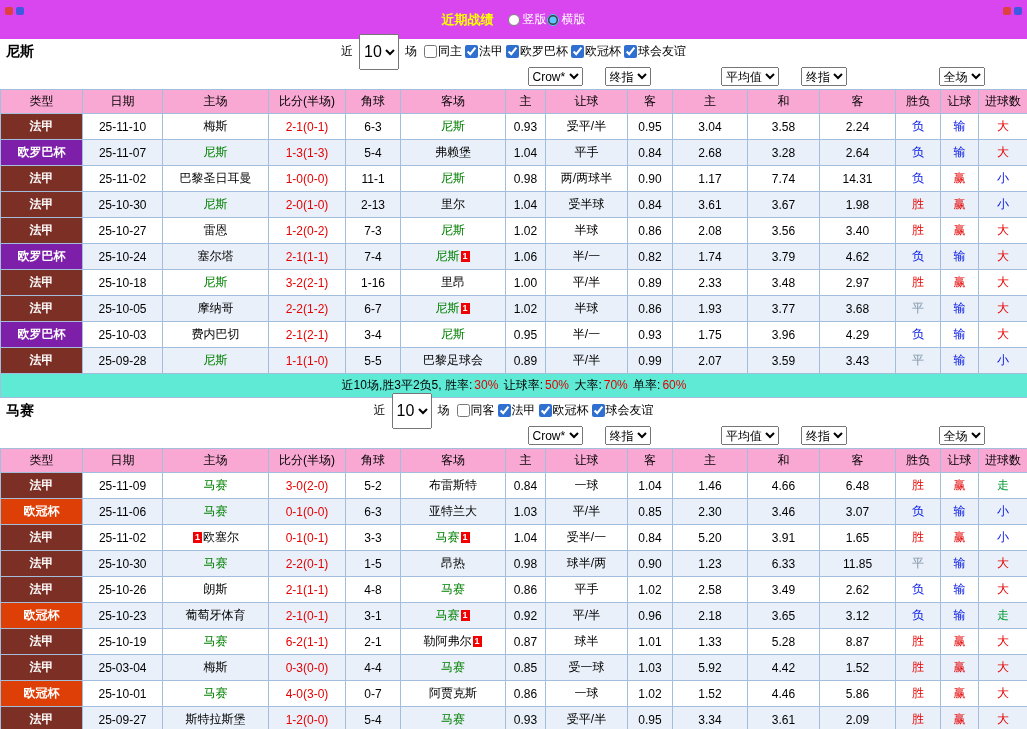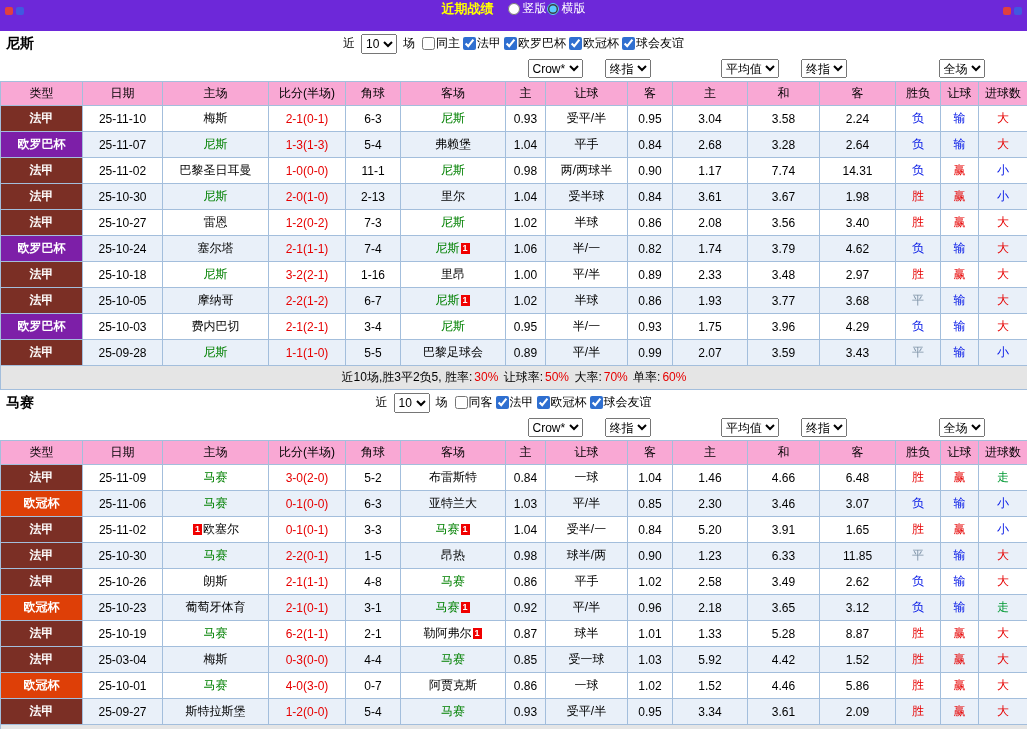--- a/index.html
+++ b/index.html
@@ -1,33 +1,33 @@
 <!DOCTYPE html>
 <html><head>
 <meta charset="utf-8">
 <style>
   html,body{margin:0;padding:0}
   body{width:1027px;background:#fff;font-family:"Liberation Sans","DejaVu Sans",sans-serif;}
   .page{width:1027px}
 
   
-  .topbar{position:relative;height:31px;background:#6d28d9;display:flex;align-items:flex-start;justify-content:center;gap:14px}
+  .topbar{position:relative;height:39px;background:#d946ef;display:flex;align-items:center;justify-content:center;gap:14px}
   .topbar-title{color:#FFFF00;font-weight:bold;font-size:13px}
   .radio-group{display:flex;align-items:center;}
   .radio-opt{display:flex;align-items:center;gap:3px;color:#fff;font-size:12px;cursor:pointer}
   .radio-opt input{width:12px;height:12px;margin:0;accent-color:#5AC8FF}
   .deco{position:absolute;top:7px;display:flex;gap:3px}
   .deco-l{left:5px}.deco-r{right:5px}
   .deco i{width:8px;height:8px;border-radius:2px;display:block}
   .deco .red{background:#E04040}.deco .blue{background:#4059E0}
 
   
   .filter-strip{position:relative;height:25px;display:flex;align-items:center;justify-content:center;gap:4px;font-size:12px;background:#fff}
   .team-name{position:absolute;left:6px;top:50%;transform:translateY(-50%);font-size:14px;font-weight:bold;color:#000}
-  .count-select{height:20px;font-size:12px;margin:13px 2px}
+  .count-select{height:36px;font-size:16px;margin:13px 2px}
   .cbs{display:flex;align-items:flex-end}
   .cb{display:flex;align-items:center;cursor:pointer;font-size:12px;color:#000}
   .cb input{width:13px;height:13px;margin:0 1px 0 3px;accent-color:#2F6FD0}
 
   
   table.history-table{border-collapse:collapse;table-layout:fixed;width:1027px;font-size:12px;color:#000}
   .history-table th,.history-table td{border:1px solid #A3BEDC;text-align:center;padding:0;white-space:nowrap;overflow:hidden}
   tr.ctrl-row th{border:none;background:#fff;height:25px}
   tr.ctrl-row select{height:19px;font-size:12px;margin:0 11px}
   tr.label-row th{background:#f9a8d4;height:23px;font-weight:normal}
@@ -35,21 +35,21 @@
   tbody.rows tr:nth-child(even){background:#E9F0F9}
   td.league{color:#fff;font-weight:bold}
   td.lg-l1{background:#7B2F25}
   td.lg-eu{background:#7D1FA8}
   td.lg-cl{background:#DE3F07}
   .team{color:#000;text-decoration:none;cursor:pointer}
   .team.focus{color:#008000}
   td.score{color:#E60000}
   .card{display:inline-block;background:#F00000;color:#fff;font-size:9px;line-height:11px;width:9px;height:11px;margin:0 1px;vertical-align:1px;font-weight:bold;text-align:center}
   td.t-red{color:#E60000}td.t-blue{color:#0014E6}td.t-draw{color:#7E93A8}td.t-go{color:#009933}
-  tr.summary-row td{height:23px;background:#e5e5e5;border:1px solid #A3BEDC;font-size:12px}
+  tr.summary-row td{height:23px;background:#5eead4;border:1px solid #A3BEDC;font-size:12px}
   tr.summary-row span{padding:0 1px}
   tr.summary-row span.t-red{color:#E60000}
 </style>
 </head>
 <body>
 
 <div class="page">
 
   <header class="topbar">
     <span class="deco deco-l">

